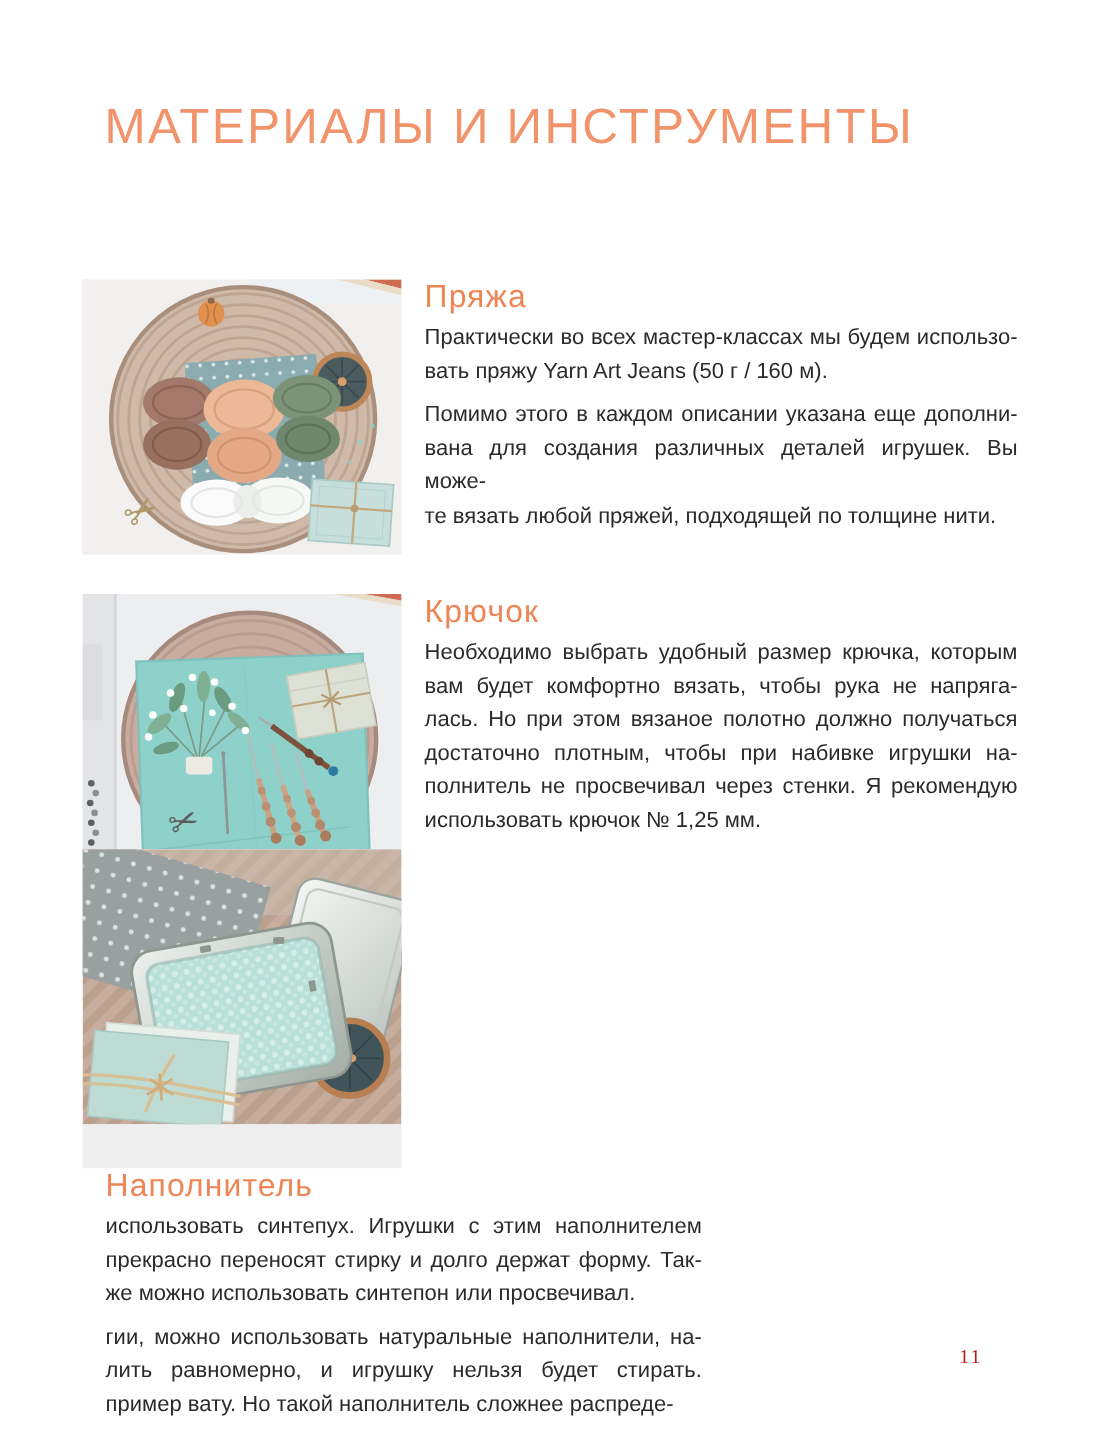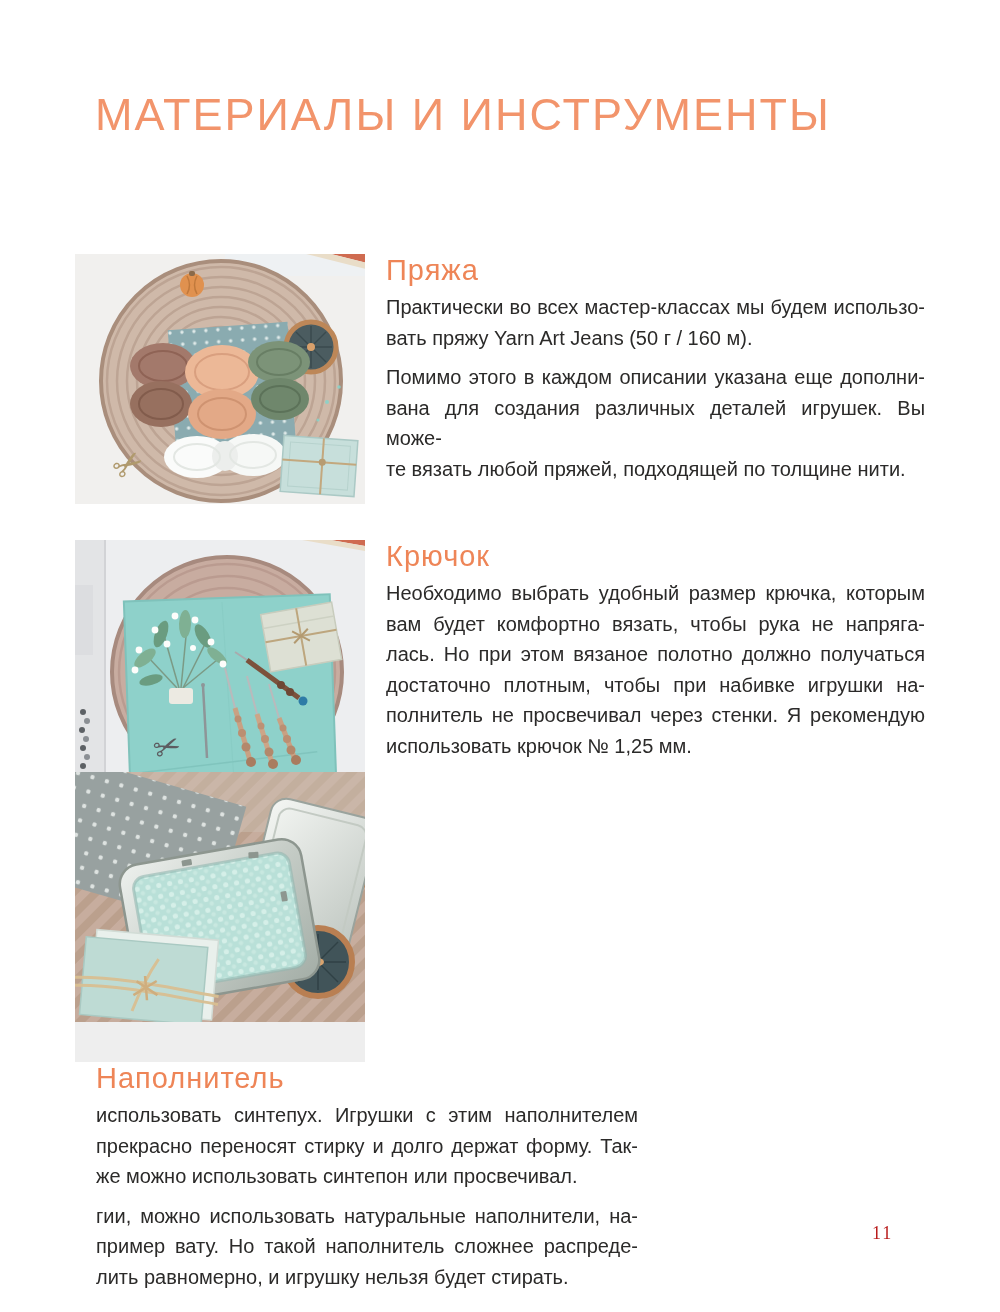--- a/index.html
+++ b/index.html
@@ -361,21 +361,21 @@
     </div>
     <div class="sec-text">
       <h2 class="sec-heading">Наполнитель</h2>
       <div class="para">
           <div class="tline">использовать синтепух. Игрушки с этим наполнителем</div>
           <div class="tline">прекрасно переносят стирку и долго держат форму. Так-</div>
           <div class="tline">же можно использовать синтепон или просвечивал.</div>
         </div>
       <div class="para">
           <div class="tline">гии, можно использовать натуральные наполнители, на-</div>
+          <div class="tline">лить равномерно, и игрушку нельзя будет стирать.</div>
           <div class="tline">пример вату. Но такой наполнитель сложнее распреде-</div>
-          <div class="tline">лить равномерно, и игрушку нельзя будет стирать.</div>
         </div>
     </div>
   </div>
 
   <div class="page-number">11</div>
 
 </div>
 
 </body></html>

